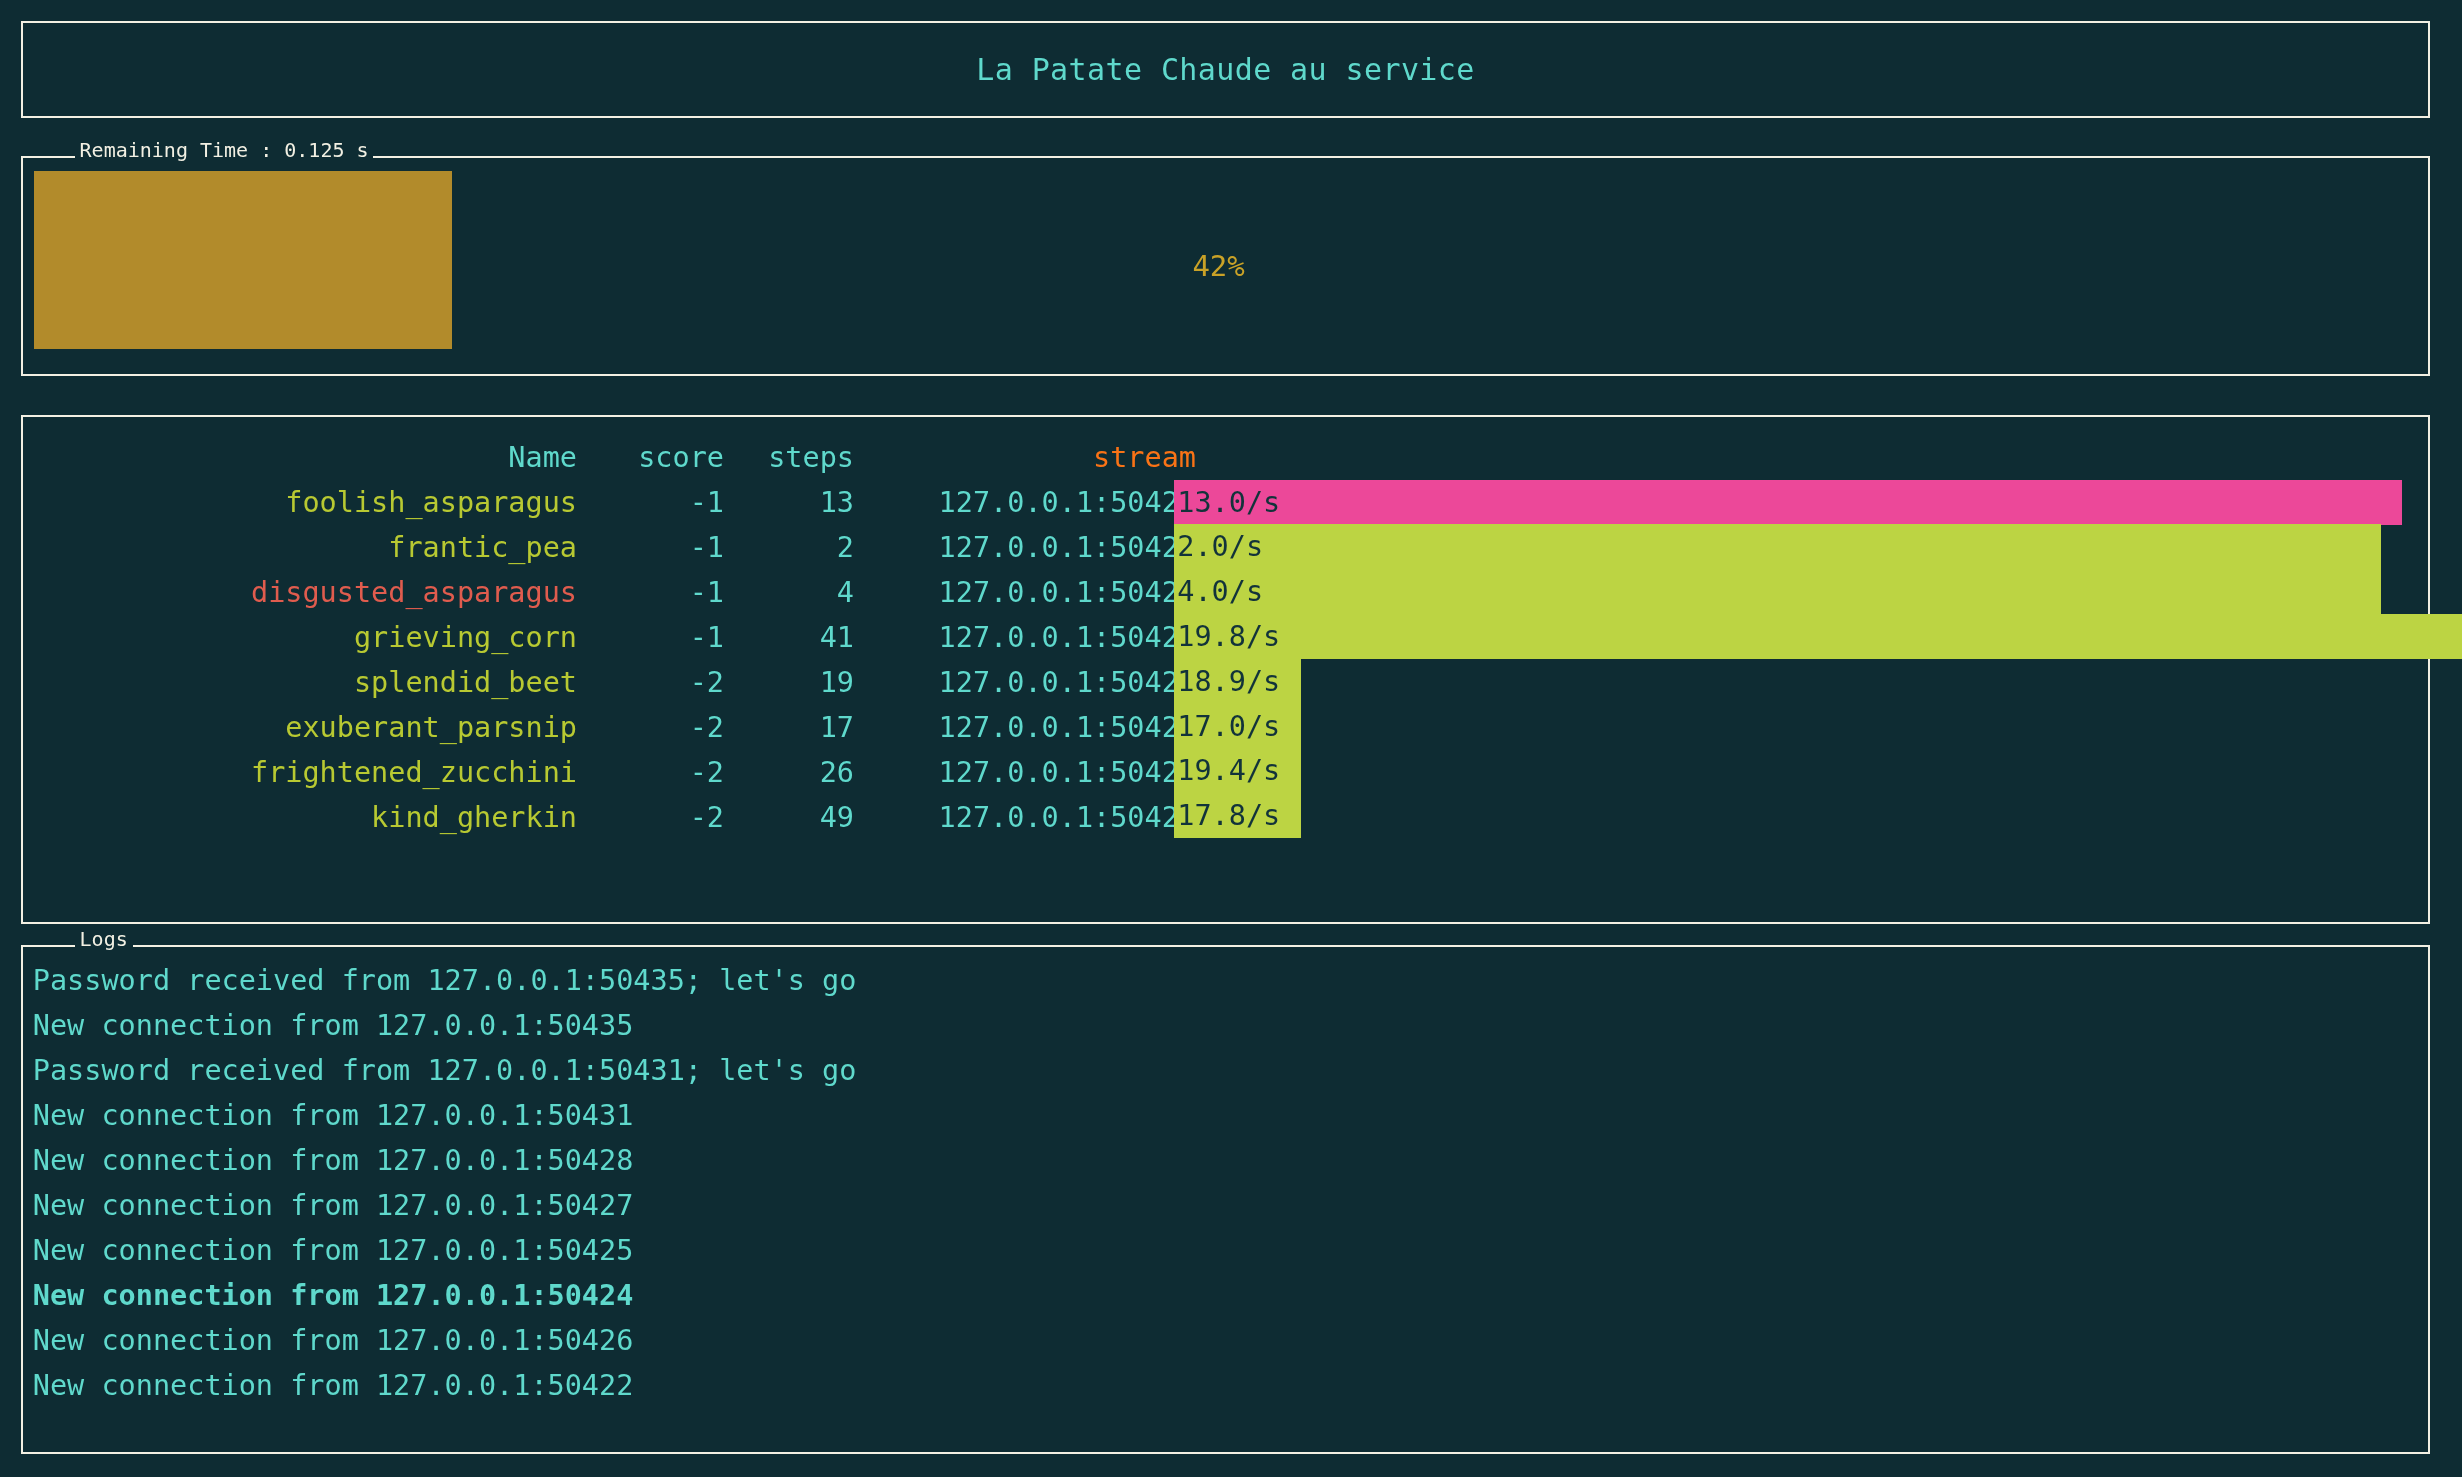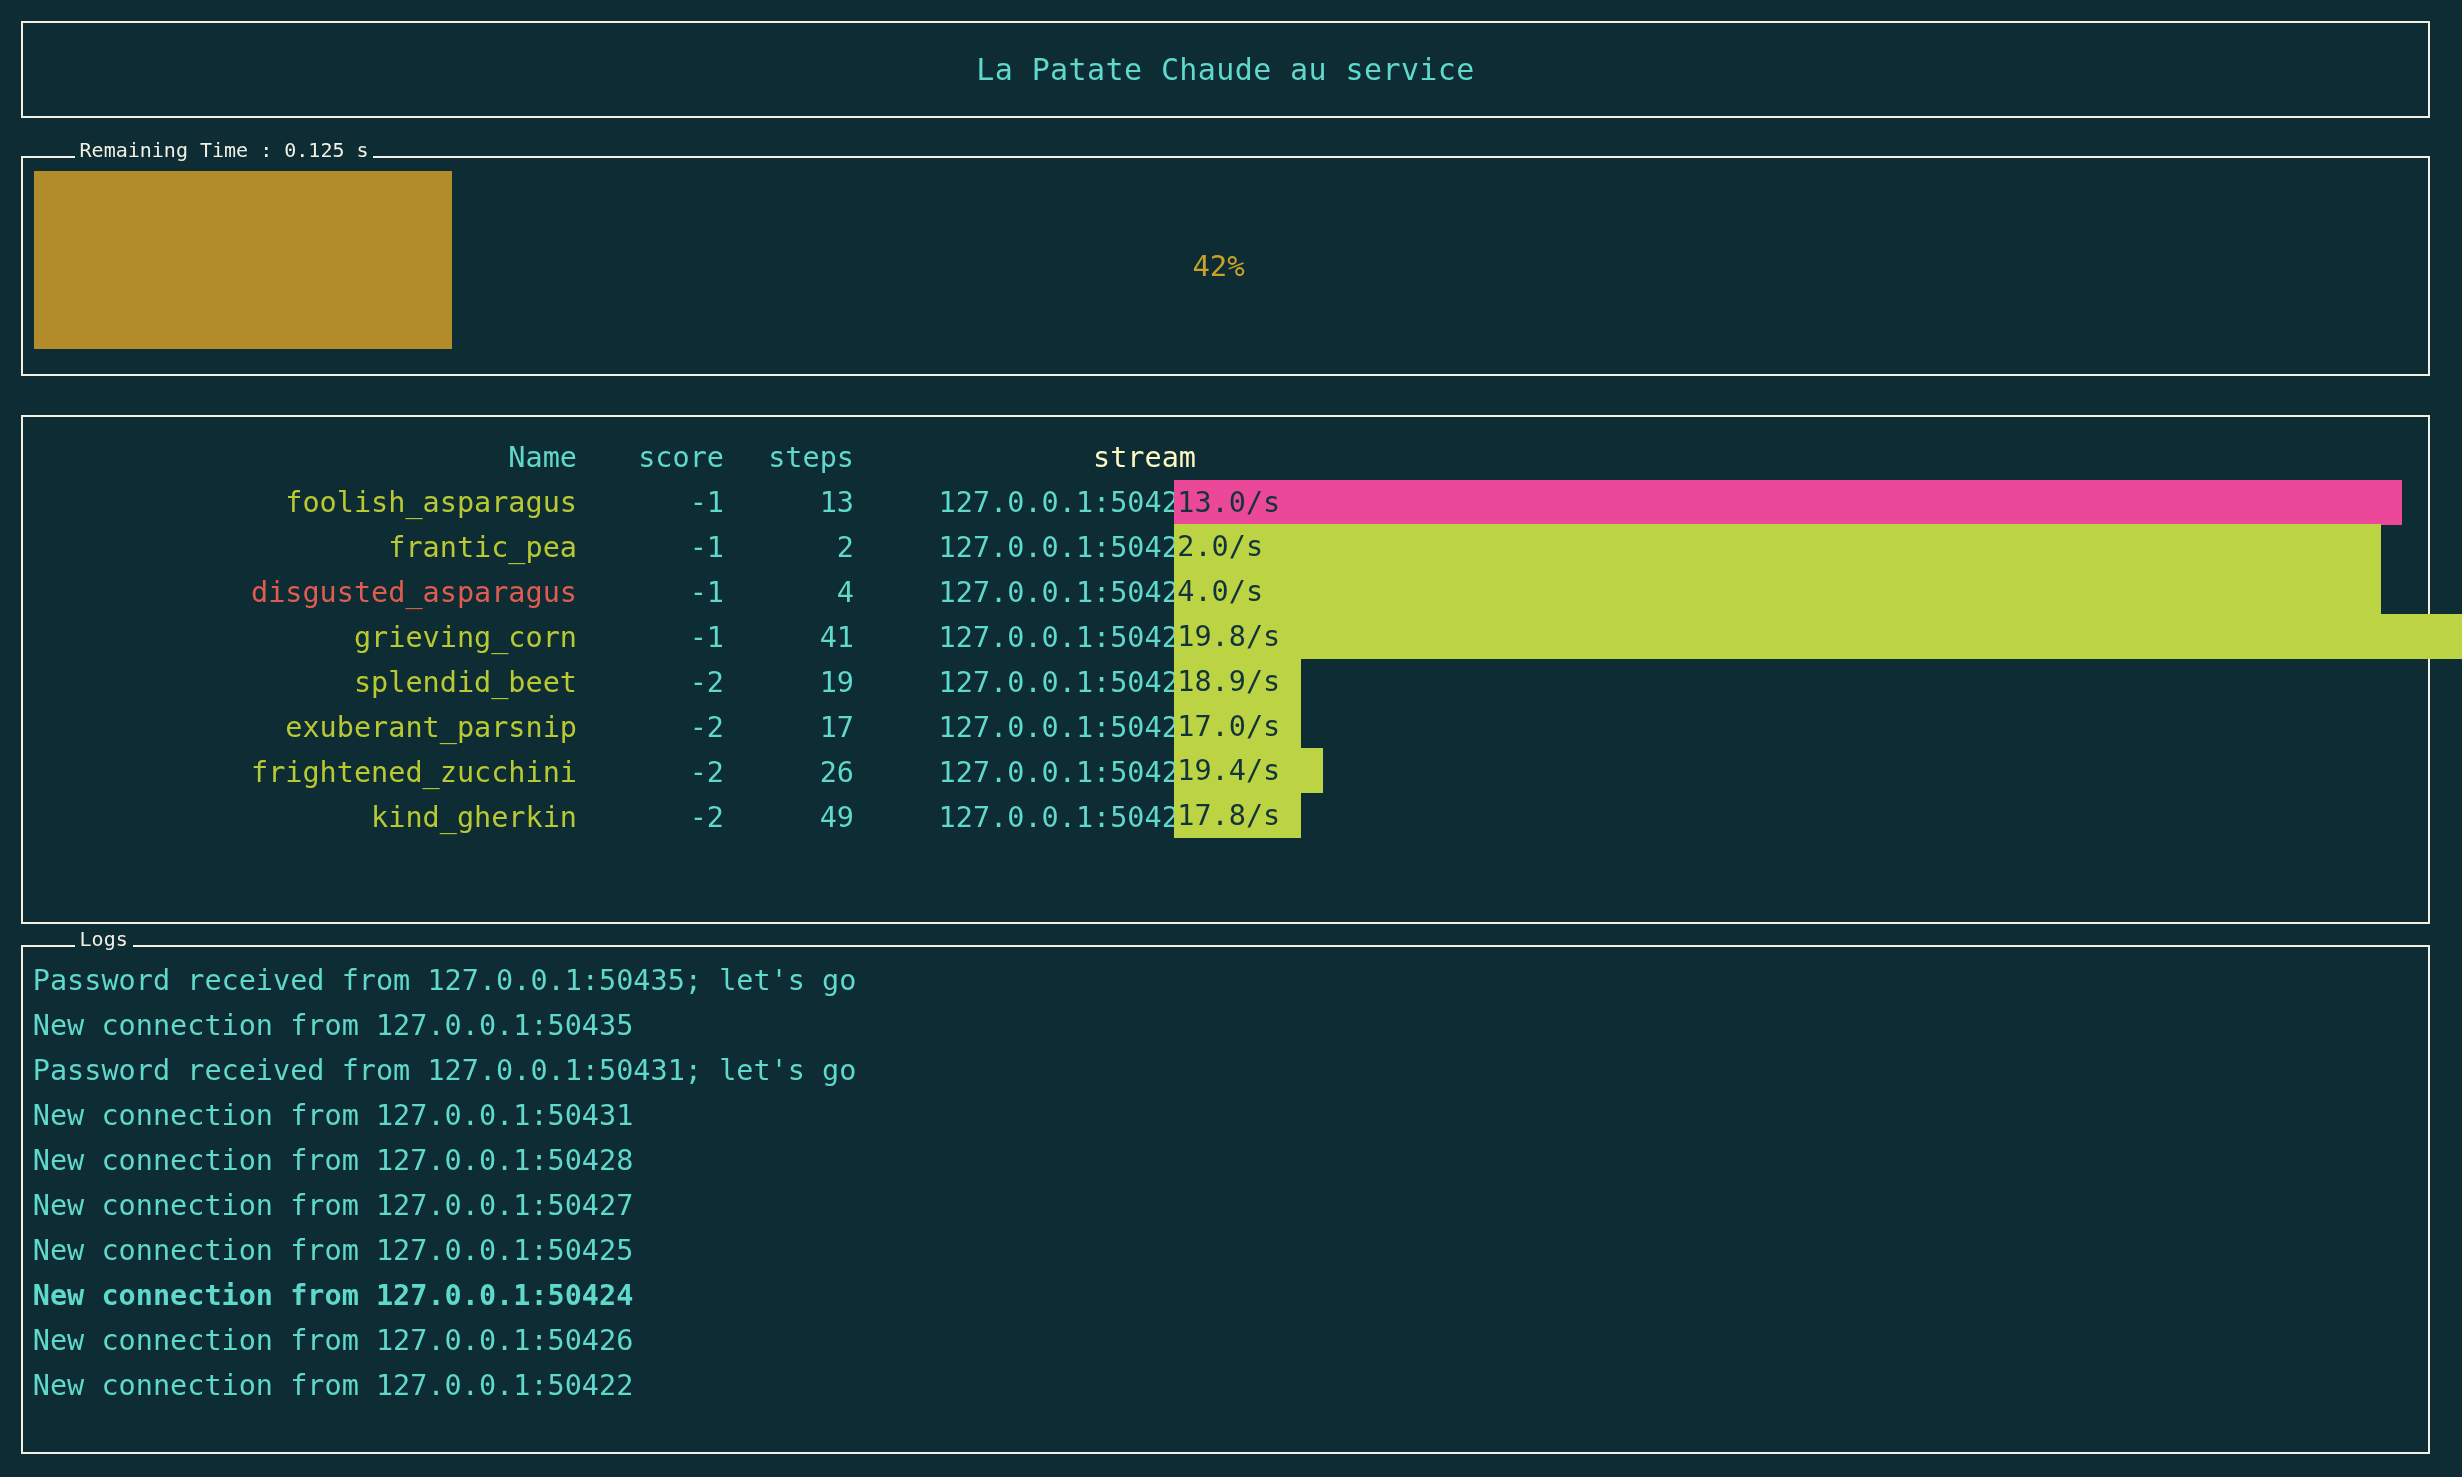--- a/index.html
+++ b/index.html
@@ -118,21 +118,21 @@
     font-weight: normal;
     font-size: 28.5px;
     line-height: 45px;
     height: 45px;
     white-space: pre;
     vertical-align: middle;
   }
   th.h-name   { width: 399px; text-align: right; color: #5fd9cc; }
   th.h-score  { width: 147px; text-align: right; color: #5fd9cc; }
   th.h-steps  { width: 130px; text-align: right; color: #5fd9cc; }
-  th.h-stream { width: 342px; text-align: right; color: #fef9c3; padding-left: 14.7px;}
+  th.h-stream { width: 342px; text-align: right; color: #f97316; padding-left: 14.7px;}
 
   td.c-name   { width: 399px; text-align: right; }
   td.c-score  { width: 147px; text-align: right; color: #5fd9cc; }
   td.c-steps  { width: 130px; text-align: right; color: #5fd9cc; }
   td.c-stream { width: 342px; text-align: right; color: #5fd9cc; padding-left: 14.7px; }
 
   
   #bars-layer {
     position: absolute;
     left: 0;
@@ -271,21 +271,21 @@
       </div>
       <div class="rate-bar" style="left: 1151px; top: 197px; width: 1394px; background: rgb(188, 212, 67);">
         <span class="rate-label">19.8/s</span>
       </div>
       <div class="rate-bar" style="left: 1151px; top: 242px; width: 127px; background: rgb(188, 212, 67);">
         <span class="rate-label">18.9/s</span>
       </div>
       <div class="rate-bar" style="left: 1151px; top: 287px; width: 127px; background: rgb(188, 212, 67);">
         <span class="rate-label">17.0/s</span>
       </div>
-      <div class="rate-bar" style="left: 1151px; top: 331px; width: 149px; background: rgb(188, 212, 67);">
+      <div class="rate-bar" style="left: 1151px; top: 331px; width: 127px; background: rgb(188, 212, 67);">
         <span class="rate-label">19.4/s</span>
       </div>
       <div class="rate-bar" style="left: 1151px; top: 376px; width: 127px; background: rgb(188, 212, 67);">
         <span class="rate-label">17.8/s</span>
       </div>
     </div>
 </div>
 
 <div class="panel" id="logs-panel">
   <div class="panel-title">Logs</div>

